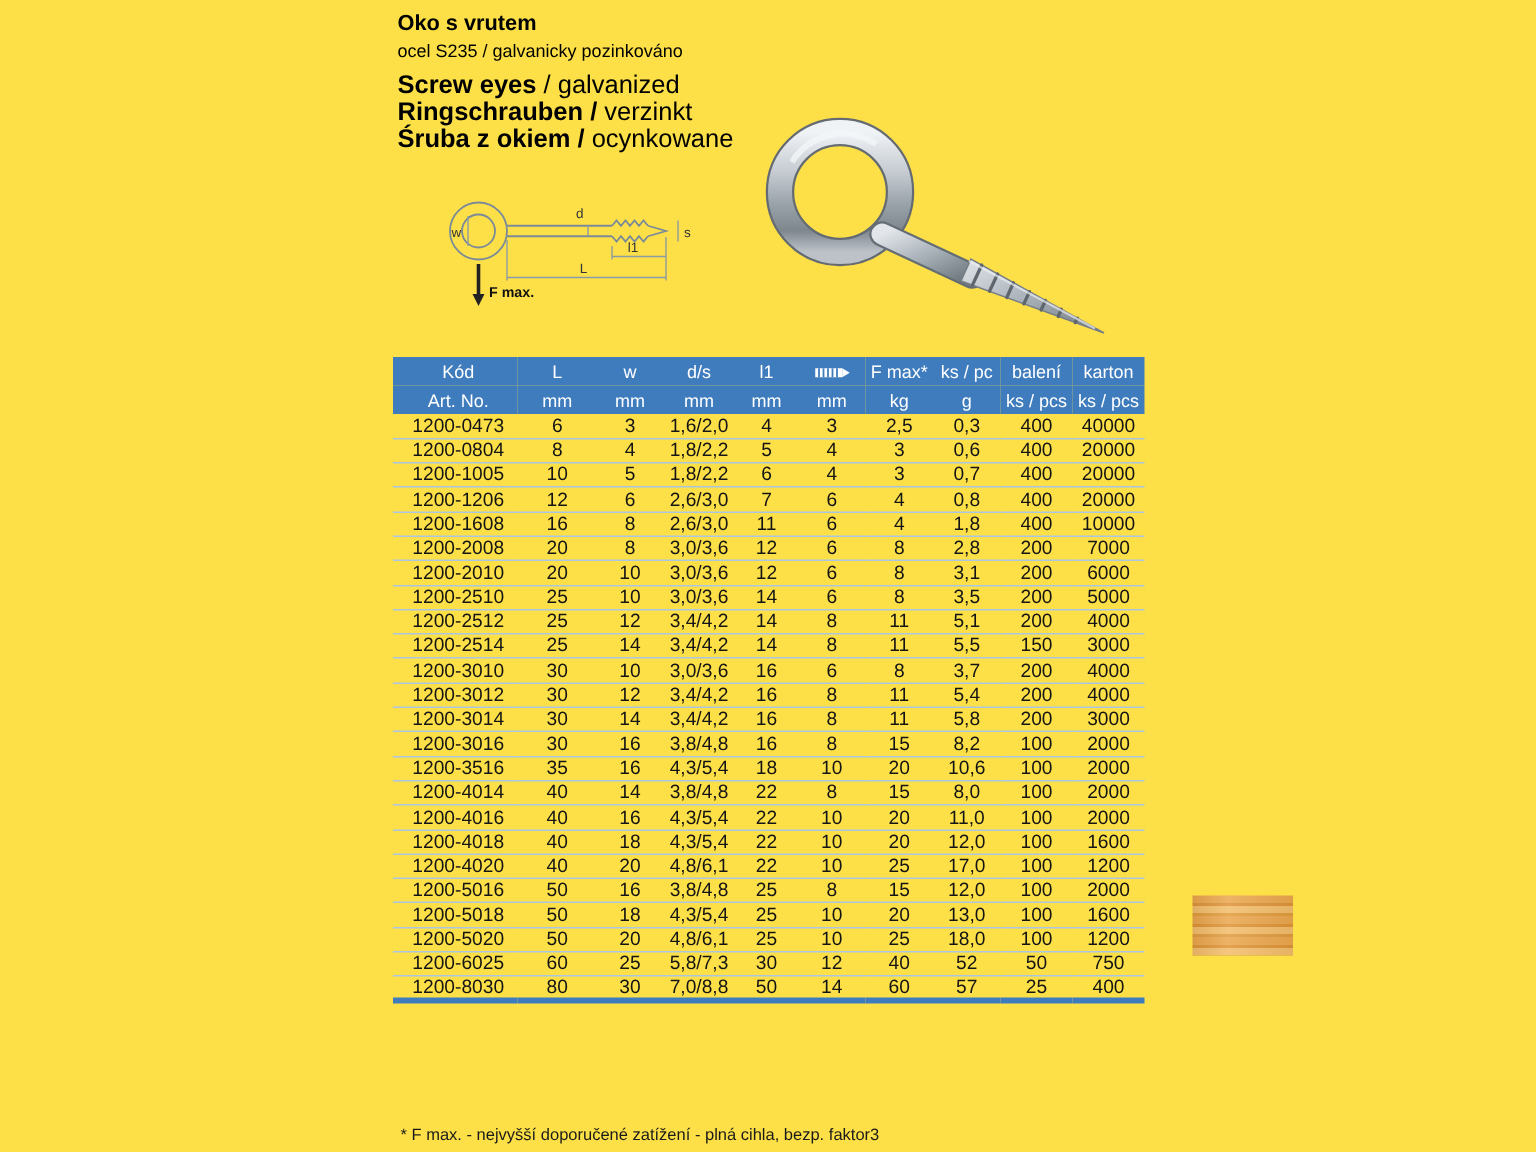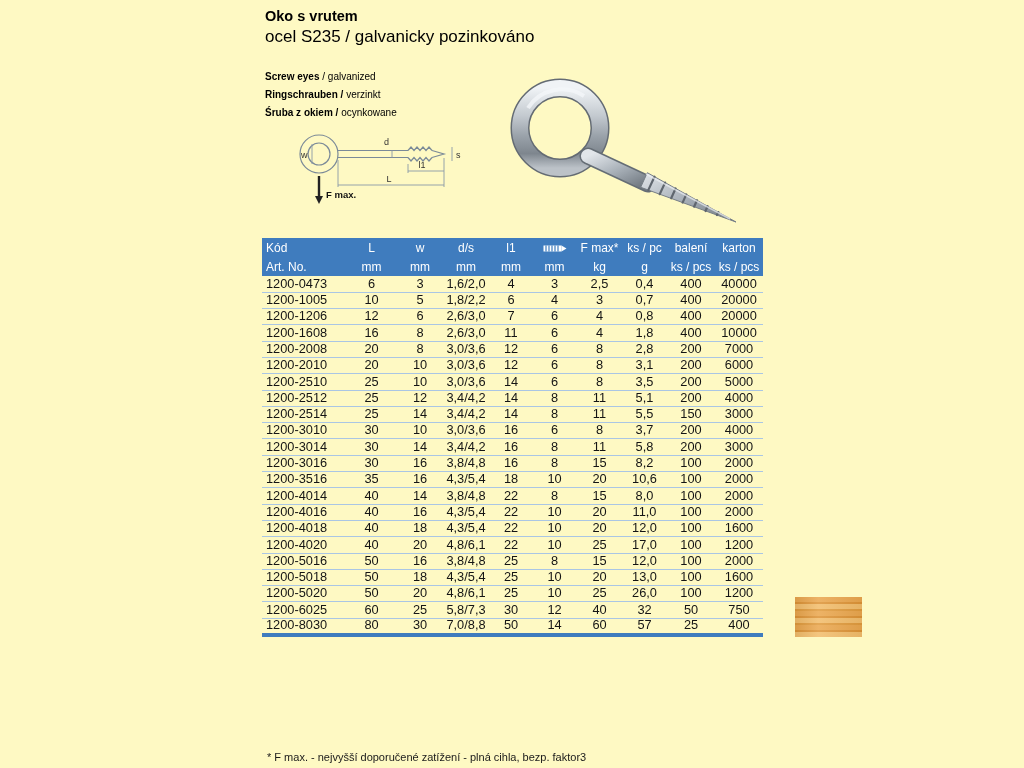--- a/index.html
+++ b/index.html
@@ -1,42 +1,42 @@
 <!DOCTYPE html>
 <html><head>
 <meta charset="utf-8">
 <style>
   * { margin:0; padding:0; box-sizing:border-box; }
   html,body { background:#ffffff; }
   .canvas {
-    position:relative; width:1024px; height:768px; background:#fef9c3;
+    position:relative; width:1024px; height:768px; background:#fde047;
     font-family:"Liberation Sans", sans-serif; overflow:hidden;
     --blue:#3f7cbe; --rowline:#aac6e4;
   }
   .title { position:absolute; left:265px; top:8px; font-size:14.5px; font-weight:bold; color:#000; }
-  .subtitle { position:absolute; left:265px; top:27px; font-size:17px; color:#000; }
-  .translations { position:absolute; left:265px; top:68px; font-size:10px; color:#000; line-height:18px; }
+  .subtitle { position:absolute; left:265px; top:27px; font-size:12px; color:#000; }
+  .translations { position:absolute; left:265px; top:48px; font-size:17px; color:#000; line-height:18px; }
   .tr-line .b { font-weight:bold; }
   .drawing { position:absolute; left:286px; top:114px; }
   .photo { position:absolute; left:486px; top:74px; }
   .spec-table {
     position:absolute; left:262px; top:238px; width:501px;
     border-collapse:collapse; table-layout:fixed;
     border-bottom:4px solid var(--blue,#3f7cbe);
   }
   .spec-table th {
     background:var(--blue,#3f7cbe); color:#fff; font-weight:normal;
     font-size:12px; height:19px; text-align:center; vertical-align:middle; line-height:1;
   }
   .spec-table td {
     font-size:12.8px; color:#141414; height:16.3px; text-align:center;
     vertical-align:middle; border-bottom:1px solid var(--rowline,#aac6e4); line-height:1;
     white-space:nowrap; overflow:hidden;
   }
-  .spec-table .left { text-align:left; padding-left:4px; }
+  .spec-table .left { text-align:center; padding-left:4px; }
   .footnote { position:absolute; left:267px; top:751px; font-size:11px; color:#1a1a1a; }
   .wood {
     position:absolute; left:795px; top:597px; width:67px; height:40px;
     background:
       linear-gradient(90deg, rgba(0,0,0,0.07), rgba(255,255,255,0.14) 35%, rgba(0,0,0,0.05)),
       repeating-linear-gradient(180deg, #eaa64d 0px, #eaa64d 5px, #dd9336 5px, #dd9336 7px, #f2bc6a 7px, #f2bc6a 12px, #e09a3c 12px, #e09a3c 14px);
   }
   svg text { font-family:"Liberation Sans", sans-serif; }
 </style>
 </head>
@@ -174,23 +174,35 @@
       </thead>
       <tbody>
         <tr>
           <td class="left">1200-0473</td>
           <td>6</td>
           <td>3</td>
           <td>1,6/2,0</td>
           <td>4</td>
           <td>3</td>
           <td>2,5</td>
-          <td>0,4</td>
+          <td>0,3</td>
           <td>400</td>
           <td>40000</td>
+        </tr>
+        <tr>
+          <td class="left">1200-0804</td>
+          <td>8</td>
+          <td>4</td>
+          <td>1,8/2,2</td>
+          <td>5</td>
+          <td>4</td>
+          <td>3</td>
+          <td>0,6</td>
+          <td>400</td>
+          <td>20000</td>
         </tr>
         <tr>
           <td class="left">1200-1005</td>
           <td>10</td>
           <td>5</td>
           <td>1,8/2,2</td>
           <td>6</td>
           <td>4</td>
           <td>3</td>
           <td>0,7</td>
@@ -283,20 +295,32 @@
         </tr>
         <tr>
           <td class="left">1200-3010</td>
           <td>30</td>
           <td>10</td>
           <td>3,0/3,6</td>
           <td>16</td>
           <td>6</td>
           <td>8</td>
           <td>3,7</td>
+          <td>200</td>
+          <td>4000</td>
+        </tr>
+        <tr>
+          <td class="left">1200-3012</td>
+          <td>30</td>
+          <td>12</td>
+          <td>3,4/4,2</td>
+          <td>16</td>
+          <td>8</td>
+          <td>11</td>
+          <td>5,4</td>
           <td>200</td>
           <td>4000</td>
         </tr>
         <tr>
           <td class="left">1200-3014</td>
           <td>30</td>
           <td>14</td>
           <td>3,4/4,2</td>
           <td>16</td>
           <td>8</td>
@@ -402,33 +426,33 @@
           <td>1600</td>
         </tr>
         <tr>
           <td class="left">1200-5020</td>
           <td>50</td>
           <td>20</td>
           <td>4,8/6,1</td>
           <td>25</td>
           <td>10</td>
           <td>25</td>
-          <td>26,0</td>
+          <td>18,0</td>
           <td>100</td>
           <td>1200</td>
         </tr>
         <tr>
           <td class="left">1200-6025</td>
           <td>60</td>
           <td>25</td>
           <td>5,8/7,3</td>
           <td>30</td>
           <td>12</td>
           <td>40</td>
-          <td>32</td>
+          <td>52</td>
           <td>50</td>
           <td>750</td>
         </tr>
         <tr>
           <td class="left">1200-8030</td>
           <td>80</td>
           <td>30</td>
           <td>7,0/8,8</td>
           <td>50</td>
           <td>14</td>

